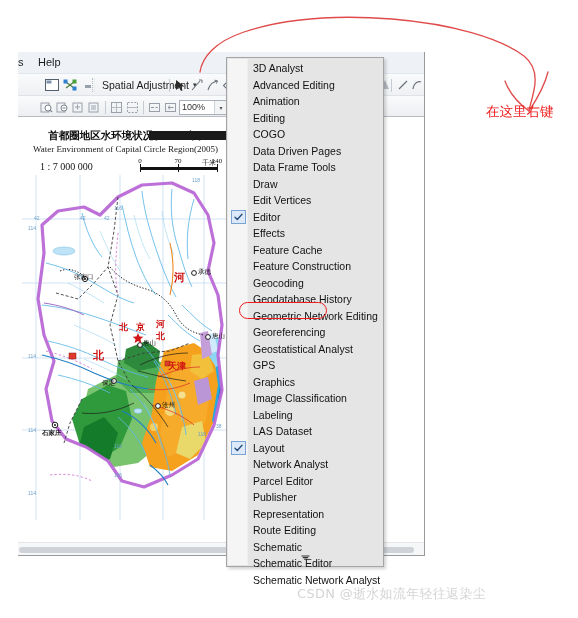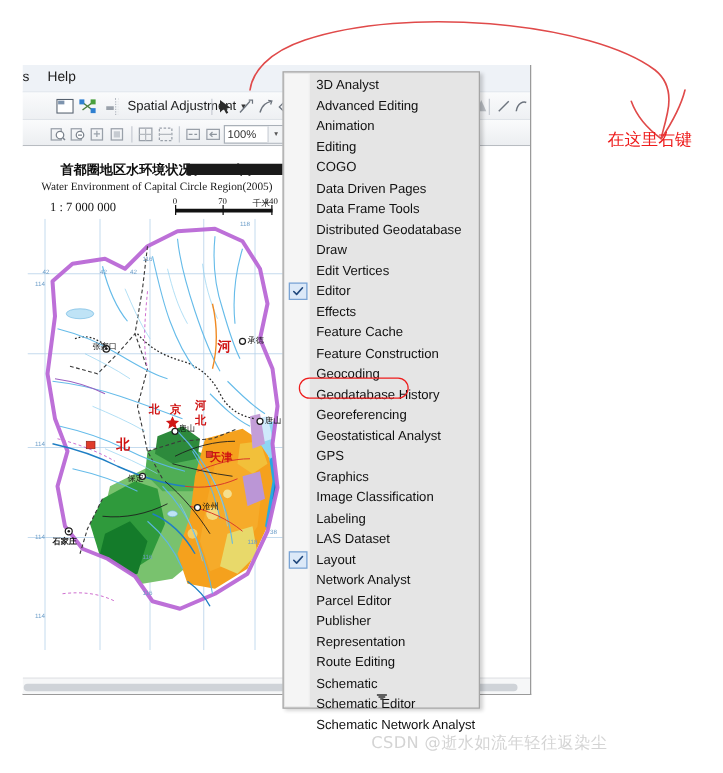--- a/index.html
+++ b/index.html
@@ -794,23 +794,20 @@
         <div class="menu-row">
           <span class="menu-text">COGO</span>
         </div>
         <div class="menu-row">
           <span class="menu-text">Data Driven Pages</span>
         </div>
         <div class="menu-row">
           <span class="menu-text">Data Frame Tools</span>
         </div>
         <div class="menu-row">
-          <span class="menu-text">Distributed Geodatabase</span>
-        </div>
-        <div class="menu-row">
           <span class="menu-text">Draw</span>
         </div>
         <div class="menu-row">
           <span class="menu-text">Edit Vertices</span>
         </div>
         <div class="menu-row checked">
           <span class="menu-check">
             <svg width="9" height="8" viewBox="0 0 9 8">
               <path d="M1 4.2 L3.3 6.5 L8 1.2" fill="none" stroke="#22497d" stroke-width="1.3" stroke-linecap="round" stroke-linejoin="round"></path>
             </svg>
@@ -824,20 +821,23 @@
           <span class="menu-text">Feature Cache</span>
         </div>
         <div class="menu-row">
           <span class="menu-text">Feature Construction</span>
         </div>
         <div class="menu-row">
           <span class="menu-text">Geocoding</span>
         </div>
         <div class="menu-row">
           <span class="menu-text">Geodatabase History</span>
+        </div>
+        <div class="menu-row">
+          <span class="menu-text">Geometric Network Editing</span>
         </div>
         <div class="menu-row">
           <span class="menu-text">Georeferencing</span>
         </div>
         <div class="menu-row">
           <span class="menu-text">Geostatistical Analyst</span>
         </div>
         <div class="menu-row">
           <span class="menu-text">GPS</span>
         </div>

